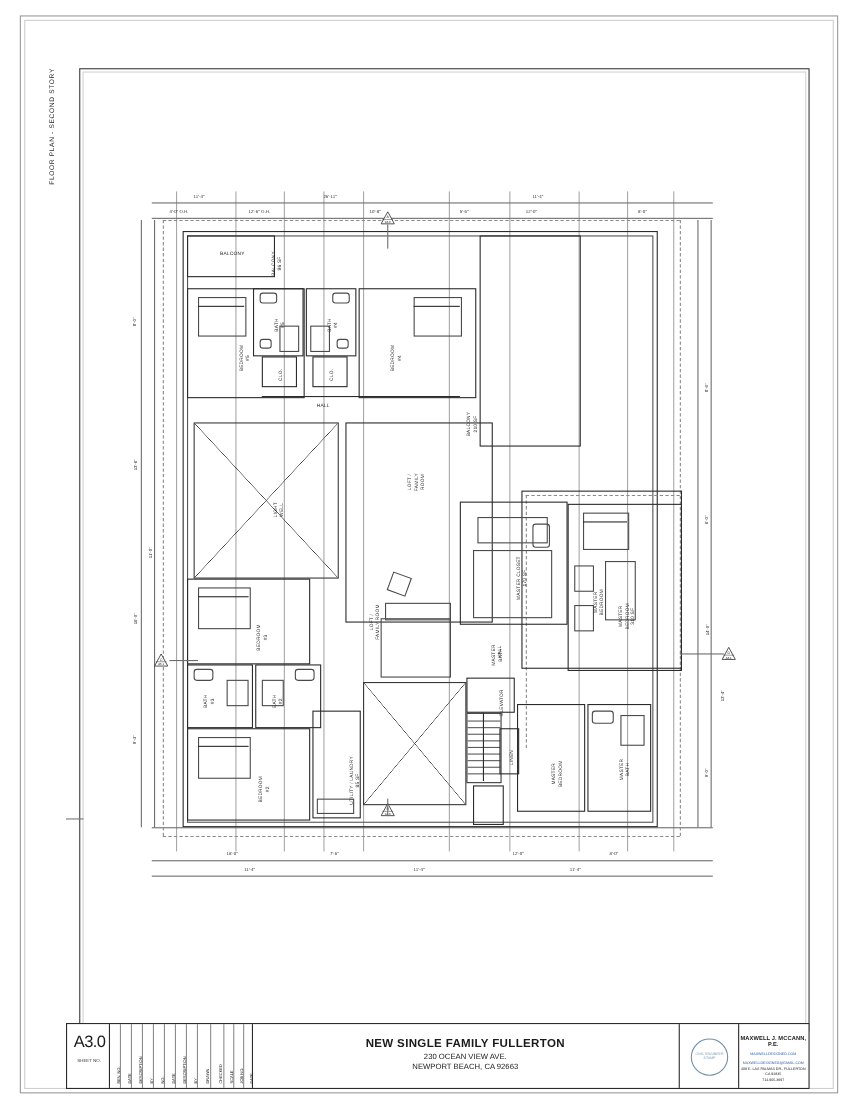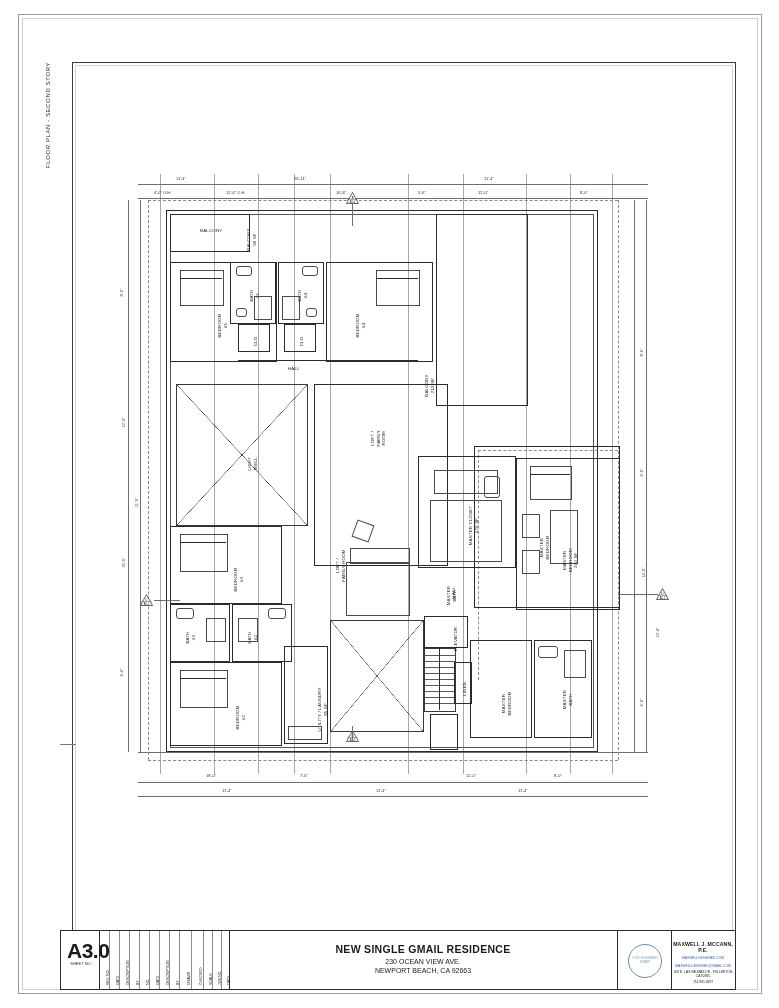--- a/index.html
+++ b/index.html
@@ -44,21 +44,21 @@
   .hatchX:before{background:linear-gradient(to top right,transparent calc(50% - 0.5px),#3a3a3a 50%,transparent calc(50% + 0.5px));}
   .hatchX:after{background:linear-gradient(to bottom right,transparent calc(50% - 0.5px),#3a3a3a 50%,transparent calc(50% + 0.5px));}
   .marker{position:absolute;width:13px;height:13px;}
   .marker svg{display:block;}
   .stair{position:absolute;border:1px solid #3a3a3a;}
   .stair i{position:absolute;left:0;width:100%;height:0;border-top:1px solid #5a5a5a;display:block;}
 
   
   #titleblock{position:absolute;left:60px;top:930px;width:674px;height:58px;border:1px solid #2b2b2b;background:#fff;}
   .sheetno{position:absolute;left:0;top:0;width:38px;height:58px;border-right:1px solid #2b2b2b;}
-  .sheetno .big{position:absolute;left:6px;top:8px;font-size:21px;font-weight:bold;letter-spacing:-.5px;text-align:center;}
+  .sheetno .big{position:absolute;left:6px;top:8px;font-size:15px;font-weight:normal;letter-spacing:-.5px;text-align:center;}
   .sheetno .sub{position:absolute;left:3px;top:30px;font-size:4px;width:34px;text-align:center;line-height:1.3;color:#333;}
   .revtable{position:absolute;left:38px;top:0;width:130px;height:58px;border-right:1px solid #2b2b2b;}
   .revcol{position:absolute;top:0;height:58px;border-right:1px solid #8c8c8c;}
   .revtxt{position:absolute;font-size:3.6px;color:#222;white-space:nowrap;transform:rotate(-90deg);transform-origin:0 0;}
   .projblock{position:absolute;left:168px;top:0;width:388px;height:58px;border-right:1px solid #2b2b2b;text-align:center;}
   .projblock .t1{margin-top:12px;font-size:10.5px;font-weight:bold;letter-spacing:.3px;}
   .projblock .t2{margin-top:3px;font-size:7px;}
   .projblock .t3{margin-top:1.5px;font-size:7px;}
   .stampbox{position:absolute;left:556px;top:0;width:54px;height:58px;border-right:1px solid #2b2b2b;}
   .stamp{position:absolute;left:11px;top:13px;width:32px;height:32px;border-radius:50%;border:1px solid #6f8fa8;color:#7f9db4;
@@ -342,21 +342,21 @@
         </div>
       <div class="revcol" style="left:113px;width:9px;">
           <span class="revtxt" style="left:6px;top:54px;">JOB NO.</span>
         </div>
       <div class="revcol" style="left:122px;width:8px;border-right:none;">
           <span class="revtxt" style="left:6px;top:54px;">DATE</span>
         </div>
     </div>
 
     <div class="projblock">
-      <div class="t1">NEW SINGLE GMAIL RESIDENCE</div>
+      <div class="t1">NEW SINGLE FAMILY FULLERTON</div>
       <div class="t2">230 OCEAN VIEW AVE.</div>
       <div class="t3">NEWPORT BEACH, CA 92663</div>
     </div>
 
     <div class="stampbox">
       <div class="stamp">CIVIL ENGINEER STAMP</div>
     </div>
 
     <div class="archblock">
       <div class="a1">MAXWELL J. MCCANN, P.E.</div>

